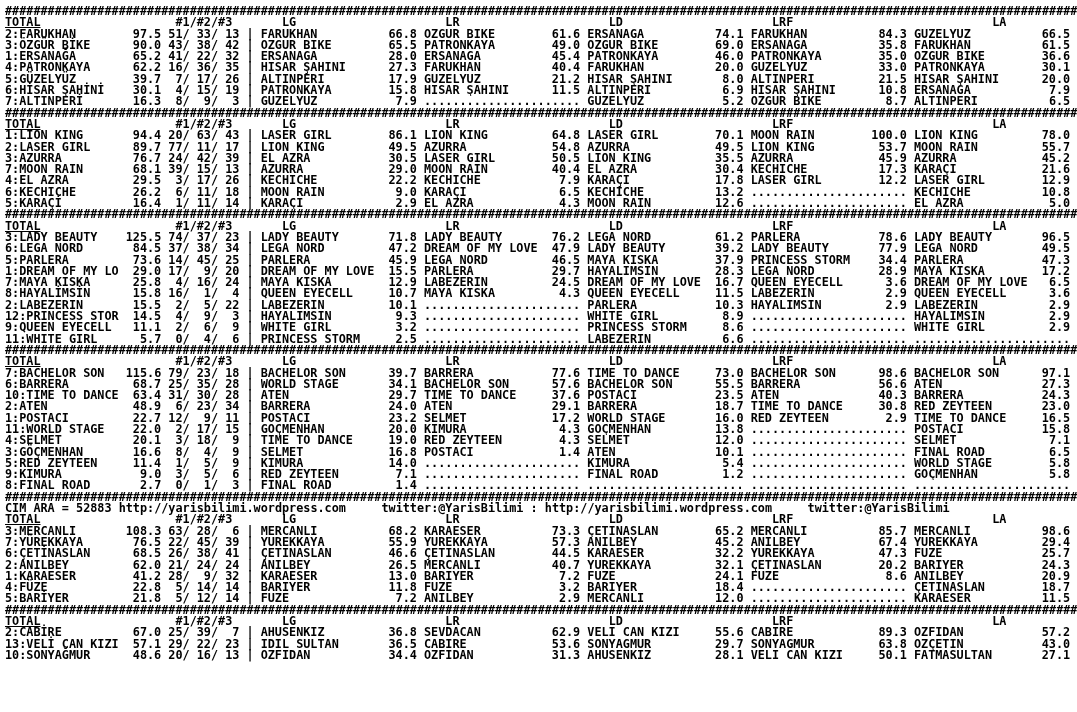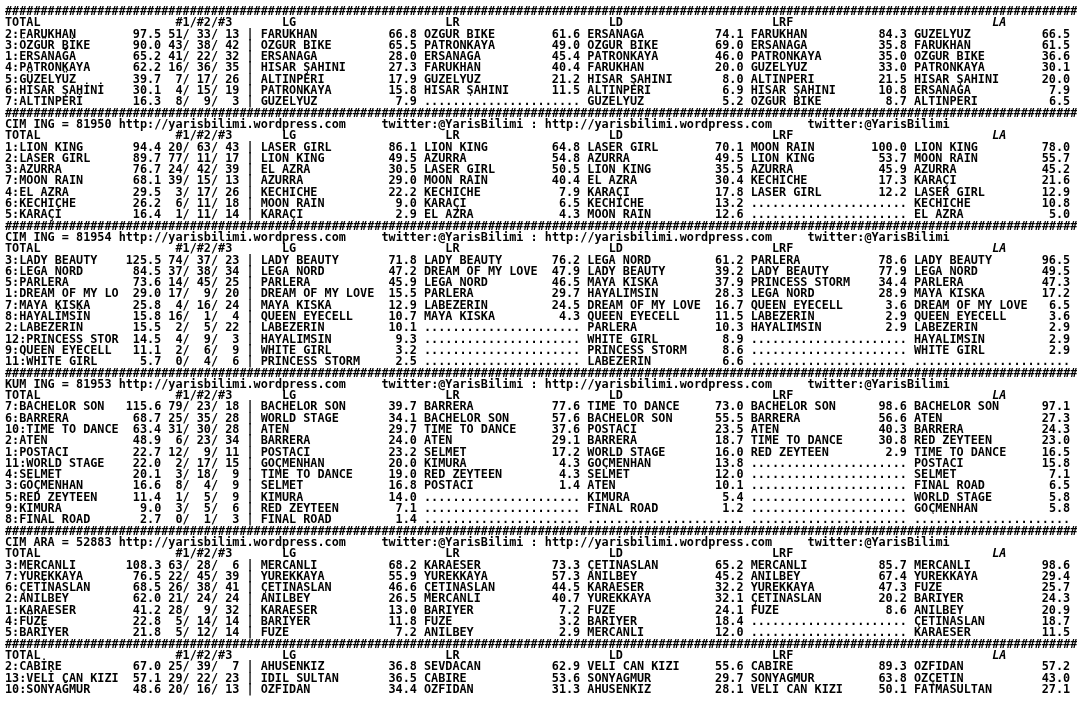--- a/index.html
+++ b/index.html
@@ -14,61 +14,58 @@
   .line span{display:inline-block;vertical-align:top;white-space:pre;}
   .c-rank  {width:16ch;}
   .c-score {width:6ch;text-align:right;}
   .c-gap   {width:1ch;}
   .c-places{width:10ch;}
   .hdr-places{text-align:center;}
   .c-sep   {width:3ch;}
   .c-name  {width:17ch;overflow:hidden;}
   .c-val   {width:5ch;text-align:right;}
   .c-colhdr{width:23ch;text-indent:3ch;}
-  .c-colhdr-la{text-indent:11ch;font-style:italic;}
-  .c-total-hdr{width:23ch;}
+  .c-colhdr-la{text-indent:11ch;}
+  .c-total-hdr{width:23ch;text-decoration:underline;}
 </style>
 </head>
 <body>
 
 <main>
     <div class="line"><span class="">#######################################################################################################################################################</span></div>
     <div class="line"><span class="c-total-hdr">TOTAL</span><span class="c-places hdr-places">#1/#2/#3</span><span class="c-sep">   </span><span class="c-colhdr">LG</span><span class="c-colhdr">LR</span><span class="c-colhdr">LD</span><span class="c-colhdr">LRF</span><span class="c-colhdr c-colhdr-la">LA</span></div>
     <div class="line"><span class="c-rank">2:FARUKHAN</span><span class="c-score">97.5</span><span class="c-gap"> </span><span class="c-places">51/ 33/ 13</span><span class="c-sep"> | </span><span class="c-name">FARUKHAN</span><span class="c-val">66.8</span><span class="c-gap"> </span><span class="c-name">ÖZGÜR BİKE</span><span class="c-val">61.6</span><span class="c-gap"> </span><span class="c-name">ERSANAĞA</span><span class="c-val">74.1</span><span class="c-gap"> </span><span class="c-name">FARUKHAN</span><span class="c-val">84.3</span><span class="c-gap"> </span><span class="c-name">GÜZELYÜZ</span><span class="c-val">66.5</span><span class="c-gap"> </span></div>
     <div class="line"><span class="c-rank">3:ÖZGÜR BİKE</span><span class="c-score">90.0</span><span class="c-gap"> </span><span class="c-places">43/ 38/ 42</span><span class="c-sep"> | </span><span class="c-name">ÖZGÜR BİKE</span><span class="c-val">65.5</span><span class="c-gap"> </span><span class="c-name">PATRONKAYA</span><span class="c-val">49.0</span><span class="c-gap"> </span><span class="c-name">ÖZGÜR BİKE</span><span class="c-val">69.0</span><span class="c-gap"> </span><span class="c-name">ERSANAĞA</span><span class="c-val">35.8</span><span class="c-gap"> </span><span class="c-name">FARUKHAN</span><span class="c-val">61.5</span><span class="c-gap"> </span></div>
     <div class="line"><span class="c-rank">1:ERSANAĞA</span><span class="c-score">65.2</span><span class="c-gap"> </span><span class="c-places">41/ 22/ 32</span><span class="c-sep"> | </span><span class="c-name">ERSANAĞA</span><span class="c-val">28.0</span><span class="c-gap"> </span><span class="c-name">ERSANAĞA</span><span class="c-val">45.4</span><span class="c-gap"> </span><span class="c-name">PATRONKAYA</span><span class="c-val">46.0</span><span class="c-gap"> </span><span class="c-name">PATRONKAYA</span><span class="c-val">35.0</span><span class="c-gap"> </span><span class="c-name">ÖZGÜR BİKE</span><span class="c-val">36.6</span><span class="c-gap"> </span></div>
     <div class="line"><span class="c-rank">4:PATRONKAYA</span><span class="c-score">62.2</span><span class="c-gap"> </span><span class="c-places">16/ 36/ 35</span><span class="c-sep"> | </span><span class="c-name">HİSAR ŞAHİNİ</span><span class="c-val">27.3</span><span class="c-gap"> </span><span class="c-name">FARUKHAN</span><span class="c-val">40.4</span><span class="c-gap"> </span><span class="c-name">FARUKHAN</span><span class="c-val">20.0</span><span class="c-gap"> </span><span class="c-name">GÜZELYÜZ</span><span class="c-val">33.0</span><span class="c-gap"> </span><span class="c-name">PATRONKAYA</span><span class="c-val">30.1</span><span class="c-gap"> </span></div>
     <div class="line"><span class="c-rank">5:GÜZELYÜZ</span><span class="c-score">39.7</span><span class="c-gap"> </span><span class="c-places"> 7/ 17/ 26</span><span class="c-sep"> | </span><span class="c-name">ALTINPERİ</span><span class="c-val">17.9</span><span class="c-gap"> </span><span class="c-name">GÜZELYÜZ</span><span class="c-val">21.2</span><span class="c-gap"> </span><span class="c-name">HİSAR ŞAHİNİ</span><span class="c-val">8.0</span><span class="c-gap"> </span><span class="c-name">ALTINPERİ</span><span class="c-val">21.5</span><span class="c-gap"> </span><span class="c-name">HİSAR ŞAHİNİ</span><span class="c-val">20.0</span><span class="c-gap"> </span></div>
     <div class="line"><span class="c-rank">6:HİSAR ŞAHİNİ</span><span class="c-score">30.1</span><span class="c-gap"> </span><span class="c-places"> 4/ 15/ 19</span><span class="c-sep"> | </span><span class="c-name">PATRONKAYA</span><span class="c-val">15.8</span><span class="c-gap"> </span><span class="c-name">HİSAR ŞAHİNİ</span><span class="c-val">11.5</span><span class="c-gap"> </span><span class="c-name">ALTINPERİ</span><span class="c-val">6.9</span><span class="c-gap"> </span><span class="c-name">HİSAR ŞAHİNİ</span><span class="c-val">10.8</span><span class="c-gap"> </span><span class="c-name">ERSANAĞA</span><span class="c-val">7.9</span><span class="c-gap"> </span></div>
     <div class="line"><span class="c-rank">7:ALTINPERİ</span><span class="c-score">16.3</span><span class="c-gap"> </span><span class="c-places"> 8/  9/  3</span><span class="c-sep"> | </span><span class="c-name">GÜZELYÜZ</span><span class="c-val">7.9</span><span class="c-gap"> </span><span class="c-name">.................</span><span class="c-val">.....</span><span class="c-gap"> </span><span class="c-name">GÜZELYÜZ</span><span class="c-val">5.2</span><span class="c-gap"> </span><span class="c-name">ÖZGÜR BİKE</span><span class="c-val">8.7</span><span class="c-gap"> </span><span class="c-name">ALTINPERİ</span><span class="c-val">6.5</span><span class="c-gap"> </span></div>
     <div class="line"><span class="">#######################################################################################################################################################</span></div>
-    <div class="line"><span class="">CIM ING = 81950 http://yarisbilimi.wordpress.com     twitter:@YarisBilimi : http://yarisbilimi.wordpress.com     twitter:@YarisBilimi</span></div>
     <div class="line"><span class="c-total-hdr">TOTAL</span><span class="c-places hdr-places">#1/#2/#3</span><span class="c-sep">   </span><span class="c-colhdr">LG</span><span class="c-colhdr">LR</span><span class="c-colhdr">LD</span><span class="c-colhdr">LRF</span><span class="c-colhdr c-colhdr-la">LA</span></div>
     <div class="line"><span class="c-rank">1:LION KING</span><span class="c-score">94.4</span><span class="c-gap"> </span><span class="c-places">20/ 63/ 43</span><span class="c-sep"> | </span><span class="c-name">LASER GIRL</span><span class="c-val">86.1</span><span class="c-gap"> </span><span class="c-name">LION KING</span><span class="c-val">64.8</span><span class="c-gap"> </span><span class="c-name">LASER GIRL</span><span class="c-val">70.1</span><span class="c-gap"> </span><span class="c-name">MOON RAIN</span><span class="c-val">100.0</span><span class="c-gap"> </span><span class="c-name">LION KING</span><span class="c-val">78.0</span><span class="c-gap"> </span></div>
     <div class="line"><span class="c-rank">2:LASER GIRL</span><span class="c-score">89.7</span><span class="c-gap"> </span><span class="c-places">77/ 11/ 17</span><span class="c-sep"> | </span><span class="c-name">LION KING</span><span class="c-val">49.5</span><span class="c-gap"> </span><span class="c-name">AZURRA</span><span class="c-val">54.8</span><span class="c-gap"> </span><span class="c-name">AZURRA</span><span class="c-val">49.5</span><span class="c-gap"> </span><span class="c-name">LION KING</span><span class="c-val">53.7</span><span class="c-gap"> </span><span class="c-name">MOON RAIN</span><span class="c-val">55.7</span><span class="c-gap"> </span></div>
     <div class="line"><span class="c-rank">3:AZURRA</span><span class="c-score">76.7</span><span class="c-gap"> </span><span class="c-places">24/ 42/ 39</span><span class="c-sep"> | </span><span class="c-name">EL AZRA</span><span class="c-val">30.5</span><span class="c-gap"> </span><span class="c-name">LASER GIRL</span><span class="c-val">50.5</span><span class="c-gap"> </span><span class="c-name">LION KING</span><span class="c-val">35.5</span><span class="c-gap"> </span><span class="c-name">AZURRA</span><span class="c-val">45.9</span><span class="c-gap"> </span><span class="c-name">AZURRA</span><span class="c-val">45.2</span><span class="c-gap"> </span></div>
     <div class="line"><span class="c-rank">7:MOON RAIN</span><span class="c-score">68.1</span><span class="c-gap"> </span><span class="c-places">39/ 15/ 13</span><span class="c-sep"> | </span><span class="c-name">AZURRA</span><span class="c-val">29.0</span><span class="c-gap"> </span><span class="c-name">MOON RAIN</span><span class="c-val">40.4</span><span class="c-gap"> </span><span class="c-name">EL AZRA</span><span class="c-val">30.4</span><span class="c-gap"> </span><span class="c-name">KECHICHE</span><span class="c-val">17.3</span><span class="c-gap"> </span><span class="c-name">KARAÇİ</span><span class="c-val">21.6</span><span class="c-gap"> </span></div>
     <div class="line"><span class="c-rank">4:EL AZRA</span><span class="c-score">29.5</span><span class="c-gap"> </span><span class="c-places"> 3/ 17/ 26</span><span class="c-sep"> | </span><span class="c-name">KECHICHE</span><span class="c-val">22.2</span><span class="c-gap"> </span><span class="c-name">KECHICHE</span><span class="c-val">7.9</span><span class="c-gap"> </span><span class="c-name">KARAÇİ</span><span class="c-val">17.8</span><span class="c-gap"> </span><span class="c-name">LASER GIRL</span><span class="c-val">12.2</span><span class="c-gap"> </span><span class="c-name">LASER GIRL</span><span class="c-val">12.9</span><span class="c-gap"> </span></div>
     <div class="line"><span class="c-rank">6:KECHICHE</span><span class="c-score">26.2</span><span class="c-gap"> </span><span class="c-places"> 6/ 11/ 18</span><span class="c-sep"> | </span><span class="c-name">MOON RAIN</span><span class="c-val">9.0</span><span class="c-gap"> </span><span class="c-name">KARAÇİ</span><span class="c-val">6.5</span><span class="c-gap"> </span><span class="c-name">KECHİCHE</span><span class="c-val">13.2</span><span class="c-gap"> </span><span class="c-name">.................</span><span class="c-val">.....</span><span class="c-gap"> </span><span class="c-name">KECHICHE</span><span class="c-val">10.8</span><span class="c-gap"> </span></div>
     <div class="line"><span class="c-rank">5:KARAÇİ</span><span class="c-score">16.4</span><span class="c-gap"> </span><span class="c-places"> 1/ 11/ 14</span><span class="c-sep"> | </span><span class="c-name">KARAÇİ</span><span class="c-val">2.9</span><span class="c-gap"> </span><span class="c-name">EL AZRA</span><span class="c-val">4.3</span><span class="c-gap"> </span><span class="c-name">MOON RAIN</span><span class="c-val">12.6</span><span class="c-gap"> </span><span class="c-name">.................</span><span class="c-val">.....</span><span class="c-gap"> </span><span class="c-name">EL AZRA</span><span class="c-val">5.0</span><span class="c-gap"> </span></div>
     <div class="line"><span class="">#######################################################################################################################################################</span></div>
-    <div class="line"><span class="">CIM ING = 81954 http://yarisbilimi.wordpress.com     twitter:@YarisBilimi : http://yarisbilimi.wordpress.com     twitter:@YarisBilimi</span></div>
     <div class="line"><span class="c-total-hdr">TOTAL</span><span class="c-places hdr-places">#1/#2/#3</span><span class="c-sep">   </span><span class="c-colhdr">LG</span><span class="c-colhdr">LR</span><span class="c-colhdr">LD</span><span class="c-colhdr">LRF</span><span class="c-colhdr c-colhdr-la">LA</span></div>
     <div class="line"><span class="c-rank">3:LADY BEAUTY</span><span class="c-score">125.5</span><span class="c-gap"> </span><span class="c-places">74/ 37/ 23</span><span class="c-sep"> | </span><span class="c-name">LADY BEAUTY</span><span class="c-val">71.8</span><span class="c-gap"> </span><span class="c-name">LADY BEAUTY</span><span class="c-val">76.2</span><span class="c-gap"> </span><span class="c-name">LEGA NORD</span><span class="c-val">61.2</span><span class="c-gap"> </span><span class="c-name">PARLERA</span><span class="c-val">78.6</span><span class="c-gap"> </span><span class="c-name">LADY BEAUTY</span><span class="c-val">96.5</span><span class="c-gap"> </span></div>
     <div class="line"><span class="c-rank">6:LEGA NORD</span><span class="c-score">84.5</span><span class="c-gap"> </span><span class="c-places">37/ 38/ 34</span><span class="c-sep"> | </span><span class="c-name">LEGA NORD</span><span class="c-val">47.2</span><span class="c-gap"> </span><span class="c-name">DREAM OF MY LOVE</span><span class="c-val">47.9</span><span class="c-gap"> </span><span class="c-name">LADY BEAUTY</span><span class="c-val">39.2</span><span class="c-gap"> </span><span class="c-name">LADY BEAUTY</span><span class="c-val">77.9</span><span class="c-gap"> </span><span class="c-name">LEGA NORD</span><span class="c-val">49.5</span><span class="c-gap"> </span></div>
     <div class="line"><span class="c-rank">5:PARLERA</span><span class="c-score">73.6</span><span class="c-gap"> </span><span class="c-places">14/ 45/ 25</span><span class="c-sep"> | </span><span class="c-name">PARLERA</span><span class="c-val">45.9</span><span class="c-gap"> </span><span class="c-name">LEGA NORD</span><span class="c-val">46.5</span><span class="c-gap"> </span><span class="c-name">MAYA KISKA</span><span class="c-val">37.9</span><span class="c-gap"> </span><span class="c-name">PRINCESS STORM</span><span class="c-val">34.4</span><span class="c-gap"> </span><span class="c-name">PARLERA</span><span class="c-val">47.3</span><span class="c-gap"> </span></div>
     <div class="line"><span class="c-rank">1:DREAM OF MY LO</span><span class="c-score">29.0</span><span class="c-gap"> </span><span class="c-places">17/  9/ 20</span><span class="c-sep"> | </span><span class="c-name">DREAM OF MY LOVE</span><span class="c-val">15.5</span><span class="c-gap"> </span><span class="c-name">PARLERA</span><span class="c-val">29.7</span><span class="c-gap"> </span><span class="c-name">HAYALİMSİN</span><span class="c-val">28.3</span><span class="c-gap"> </span><span class="c-name">LEGA NORD</span><span class="c-val">28.9</span><span class="c-gap"> </span><span class="c-name">MAYA KISKA</span><span class="c-val">17.2</span><span class="c-gap"> </span></div>
     <div class="line"><span class="c-rank">7:MAYA KISKA</span><span class="c-score">25.8</span><span class="c-gap"> </span><span class="c-places"> 4/ 16/ 24</span><span class="c-sep"> | </span><span class="c-name">MAYA KISKA</span><span class="c-val">12.9</span><span class="c-gap"> </span><span class="c-name">LABEZERIN</span><span class="c-val">24.5</span><span class="c-gap"> </span><span class="c-name">DREAM OF MY LOVE</span><span class="c-val">16.7</span><span class="c-gap"> </span><span class="c-name">QUEEN EYECELL</span><span class="c-val">3.6</span><span class="c-gap"> </span><span class="c-name">DREAM OF MY LOVE</span><span class="c-val">6.5</span><span class="c-gap"> </span></div>
     <div class="line"><span class="c-rank">8:HAYALİMSİN</span><span class="c-score">15.8</span><span class="c-gap"> </span><span class="c-places">16/  1/  4</span><span class="c-sep"> | </span><span class="c-name">QUEEN EYECELL</span><span class="c-val">10.7</span><span class="c-gap"> </span><span class="c-name">MAYA KISKA</span><span class="c-val">4.3</span><span class="c-gap"> </span><span class="c-name">QUEEN EYECELL</span><span class="c-val">11.5</span><span class="c-gap"> </span><span class="c-name">LABEZERIN</span><span class="c-val">2.9</span><span class="c-gap"> </span><span class="c-name">QUEEN EYECELL</span><span class="c-val">3.6</span><span class="c-gap"> </span></div>
     <div class="line"><span class="c-rank">2:LABEZERIN</span><span class="c-score">15.5</span><span class="c-gap"> </span><span class="c-places"> 2/  5/ 22</span><span class="c-sep"> | </span><span class="c-name">LABEZERIN</span><span class="c-val">10.1</span><span class="c-gap"> </span><span class="c-name">.................</span><span class="c-val">.....</span><span class="c-gap"> </span><span class="c-name">PARLERA</span><span class="c-val">10.3</span><span class="c-gap"> </span><span class="c-name">HAYALİMSİN</span><span class="c-val">2.9</span><span class="c-gap"> </span><span class="c-name">LABEZERIN</span><span class="c-val">2.9</span><span class="c-gap"> </span></div>
     <div class="line"><span class="c-rank">12:PRINCESS STOR</span><span class="c-score">14.5</span><span class="c-gap"> </span><span class="c-places"> 4/  9/  3</span><span class="c-sep"> | </span><span class="c-name">HAYALİMSİN</span><span class="c-val">9.3</span><span class="c-gap"> </span><span class="c-name">.................</span><span class="c-val">.....</span><span class="c-gap"> </span><span class="c-name">WHITE GIRL</span><span class="c-val">8.9</span><span class="c-gap"> </span><span class="c-name">.................</span><span class="c-val">.....</span><span class="c-gap"> </span><span class="c-name">HAYALİMSİN</span><span class="c-val">2.9</span><span class="c-gap"> </span></div>
     <div class="line"><span class="c-rank">9:QUEEN EYECELL</span><span class="c-score">11.1</span><span class="c-gap"> </span><span class="c-places"> 2/  6/  9</span><span class="c-sep"> | </span><span class="c-name">WHITE GIRL</span><span class="c-val">3.2</span><span class="c-gap"> </span><span class="c-name">.................</span><span class="c-val">.....</span><span class="c-gap"> </span><span class="c-name">PRINCESS STORM</span><span class="c-val">8.6</span><span class="c-gap"> </span><span class="c-name">.................</span><span class="c-val">.....</span><span class="c-gap"> </span><span class="c-name">WHITE GIRL</span><span class="c-val">2.9</span><span class="c-gap"> </span></div>
     <div class="line"><span class="c-rank">11:WHITE GIRL</span><span class="c-score">5.7</span><span class="c-gap"> </span><span class="c-places"> 0/  4/  6</span><span class="c-sep"> | </span><span class="c-name">PRINCESS STORM</span><span class="c-val">2.5</span><span class="c-gap"> </span><span class="c-name">.................</span><span class="c-val">.....</span><span class="c-gap"> </span><span class="c-name">LABEZERIN</span><span class="c-val">6.6</span><span class="c-gap"> </span><span class="c-name">.................</span><span class="c-val">.....</span><span class="c-gap"> </span><span class="c-name">.................</span><span class="c-val">.....</span><span class="c-gap"> </span></div>
     <div class="line"><span class="">#######################################################################################################################################################</span></div>
-    <div class="line"><span class="">KUM ING = 81953 http://yarisbilimi.wordpress.com     twitter:@YarisBilimi : http://yarisbilimi.wordpress.com     twitter:@YarisBilimi</span></div>
     <div class="line"><span class="c-total-hdr">TOTAL</span><span class="c-places hdr-places">#1/#2/#3</span><span class="c-sep">   </span><span class="c-colhdr">LG</span><span class="c-colhdr">LR</span><span class="c-colhdr">LD</span><span class="c-colhdr">LRF</span><span class="c-colhdr c-colhdr-la">LA</span></div>
     <div class="line"><span class="c-rank">7:BACHELOR SON</span><span class="c-score">115.6</span><span class="c-gap"> </span><span class="c-places">79/ 23/ 18</span><span class="c-sep"> | </span><span class="c-name">BACHELOR SON</span><span class="c-val">39.7</span><span class="c-gap"> </span><span class="c-name">BARRERA</span><span class="c-val">77.6</span><span class="c-gap"> </span><span class="c-name">TIME TO DANCE</span><span class="c-val">73.0</span><span class="c-gap"> </span><span class="c-name">BACHELOR SON</span><span class="c-val">98.6</span><span class="c-gap"> </span><span class="c-name">BACHELOR SON</span><span class="c-val">97.1</span><span class="c-gap"> </span></div>
     <div class="line"><span class="c-rank">6:BARRERA</span><span class="c-score">68.7</span><span class="c-gap"> </span><span class="c-places">25/ 35/ 28</span><span class="c-sep"> | </span><span class="c-name">WORLD STAGE</span><span class="c-val">34.1</span><span class="c-gap"> </span><span class="c-name">BACHELOR SON</span><span class="c-val">57.6</span><span class="c-gap"> </span><span class="c-name">BACHELOR SON</span><span class="c-val">55.5</span><span class="c-gap"> </span><span class="c-name">BARRERA</span><span class="c-val">56.6</span><span class="c-gap"> </span><span class="c-name">ATEN</span><span class="c-val">27.3</span><span class="c-gap"> </span></div>
     <div class="line"><span class="c-rank">10:TIME TO DANCE</span><span class="c-score">63.4</span><span class="c-gap"> </span><span class="c-places">31/ 30/ 28</span><span class="c-sep"> | </span><span class="c-name">ATEN</span><span class="c-val">29.7</span><span class="c-gap"> </span><span class="c-name">TIME TO DANCE</span><span class="c-val">37.6</span><span class="c-gap"> </span><span class="c-name">POSTACI</span><span class="c-val">23.5</span><span class="c-gap"> </span><span class="c-name">ATEN</span><span class="c-val">40.3</span><span class="c-gap"> </span><span class="c-name">BARRERA</span><span class="c-val">24.3</span><span class="c-gap"> </span></div>
     <div class="line"><span class="c-rank">2:ATEN</span><span class="c-score">48.9</span><span class="c-gap"> </span><span class="c-places"> 6/ 23/ 34</span><span class="c-sep"> | </span><span class="c-name">BARRERA</span><span class="c-val">24.0</span><span class="c-gap"> </span><span class="c-name">ATEN</span><span class="c-val">29.1</span><span class="c-gap"> </span><span class="c-name">BARRERA</span><span class="c-val">18.7</span><span class="c-gap"> </span><span class="c-name">TIME TO DANCE</span><span class="c-val">30.8</span><span class="c-gap"> </span><span class="c-name">RED ZEYTEEN</span><span class="c-val">23.0</span><span class="c-gap"> </span></div>
     <div class="line"><span class="c-rank">1:POSTACI</span><span class="c-score">22.7</span><span class="c-gap"> </span><span class="c-places">12/  9/ 11</span><span class="c-sep"> | </span><span class="c-name">POSTACI</span><span class="c-val">23.2</span><span class="c-gap"> </span><span class="c-name">SELMET</span><span class="c-val">17.2</span><span class="c-gap"> </span><span class="c-name">WORLD STAGE</span><span class="c-val">16.0</span><span class="c-gap"> </span><span class="c-name">RED ZEYTEEN</span><span class="c-val">2.9</span><span class="c-gap"> </span><span class="c-name">TIME TO DANCE</span><span class="c-val">16.5</span><span class="c-gap"> </span></div>
     <div class="line"><span class="c-rank">11:WORLD STAGE</span><span class="c-score">22.0</span><span class="c-gap"> </span><span class="c-places"> 2/ 17/ 15</span><span class="c-sep"> | </span><span class="c-name">GÖÇMENHAN</span><span class="c-val">20.0</span><span class="c-gap"> </span><span class="c-name">KIMURA</span><span class="c-val">4.3</span><span class="c-gap"> </span><span class="c-name">GÖÇMENHAN</span><span class="c-val">13.8</span><span class="c-gap"> </span><span class="c-name">.................</span><span class="c-val">.....</span><span class="c-gap"> </span><span class="c-name">POSTACI</span><span class="c-val">15.8</span><span class="c-gap"> </span></div>
     <div class="line"><span class="c-rank">4:SELMET</span><span class="c-score">20.1</span><span class="c-gap"> </span><span class="c-places"> 3/ 18/  9</span><span class="c-sep"> | </span><span class="c-name">TIME TO DANCE</span><span class="c-val">19.0</span><span class="c-gap"> </span><span class="c-name">RED ZEYTEEN</span><span class="c-val">4.3</span><span class="c-gap"> </span><span class="c-name">SELMET</span><span class="c-val">12.0</span><span class="c-gap"> </span><span class="c-name">.................</span><span class="c-val">.....</span><span class="c-gap"> </span><span class="c-name">SELMET</span><span class="c-val">7.1</span><span class="c-gap"> </span></div>
     <div class="line"><span class="c-rank">3:GÖÇMENHAN</span><span class="c-score">16.6</span><span class="c-gap"> </span><span class="c-places"> 8/  4/  9</span><span class="c-sep"> | </span><span class="c-name">SELMET</span><span class="c-val">16.8</span><span class="c-gap"> </span><span class="c-name">POSTACI</span><span class="c-val">1.4</span><span class="c-gap"> </span><span class="c-name">ATEN</span><span class="c-val">10.1</span><span class="c-gap"> </span><span class="c-name">.................</span><span class="c-val">.....</span><span class="c-gap"> </span><span class="c-name">FINAL ROAD</span><span class="c-val">6.5</span><span class="c-gap"> </span></div>
     <div class="line"><span class="c-rank">5:RED ZEYTEEN</span><span class="c-score">11.4</span><span class="c-gap"> </span><span class="c-places"> 1/  5/  9</span><span class="c-sep"> | </span><span class="c-name">KIMURA</span><span class="c-val">14.0</span><span class="c-gap"> </span><span class="c-name">.................</span><span class="c-val">.....</span><span class="c-gap"> </span><span class="c-name">KIMURA</span><span class="c-val">5.4</span><span class="c-gap"> </span><span class="c-name">.................</span><span class="c-val">.....</span><span class="c-gap"> </span><span class="c-name">WORLD STAGE</span><span class="c-val">5.8</span><span class="c-gap"> </span></div>

